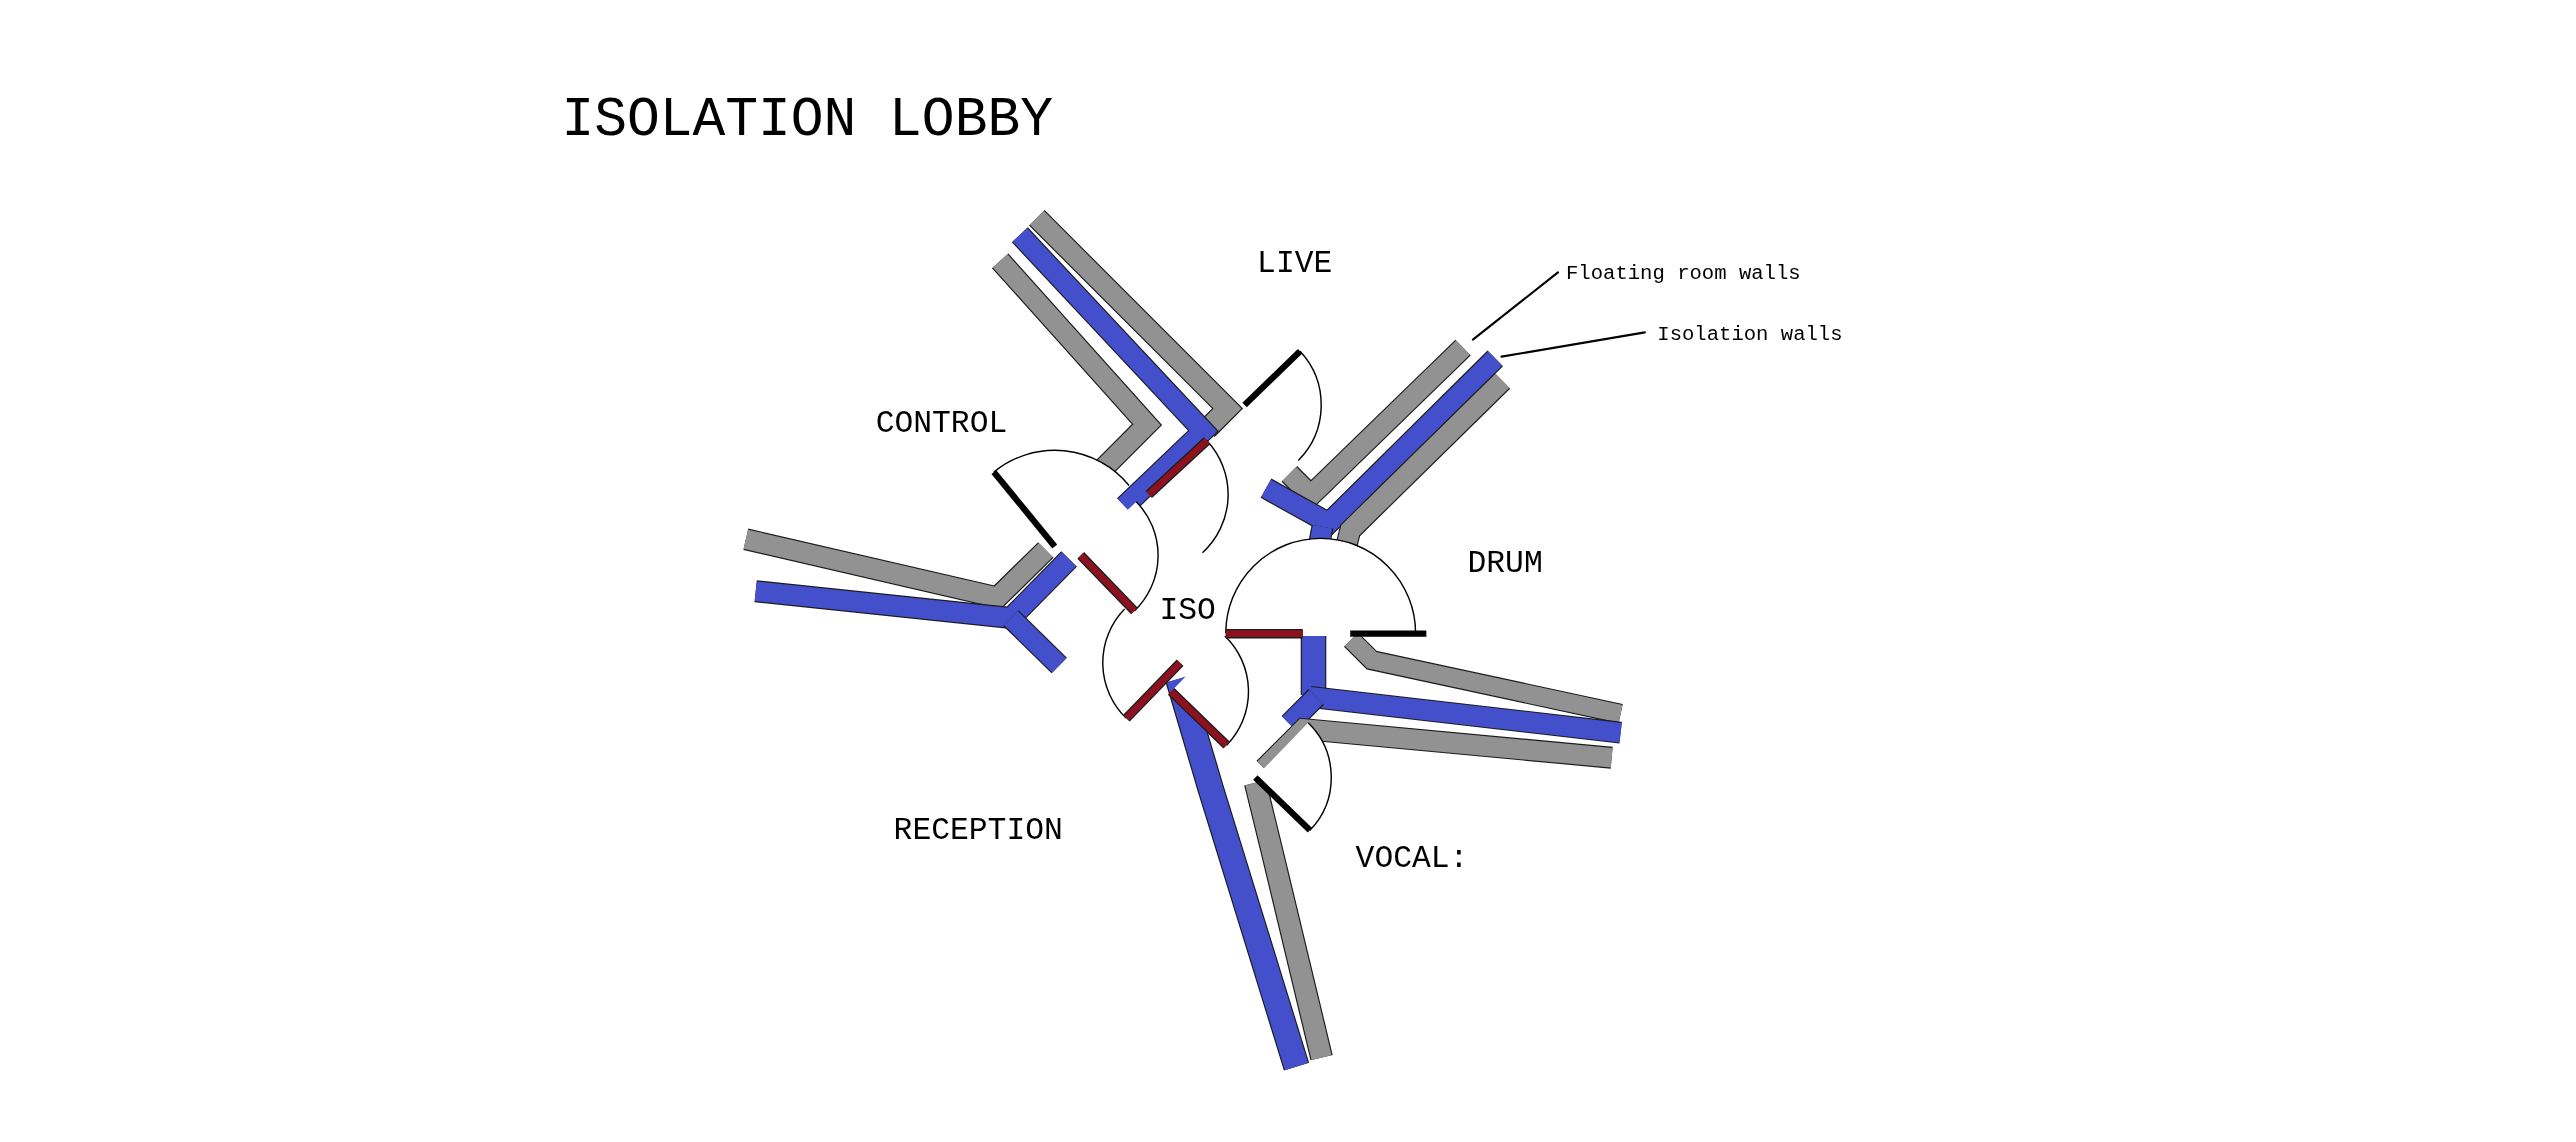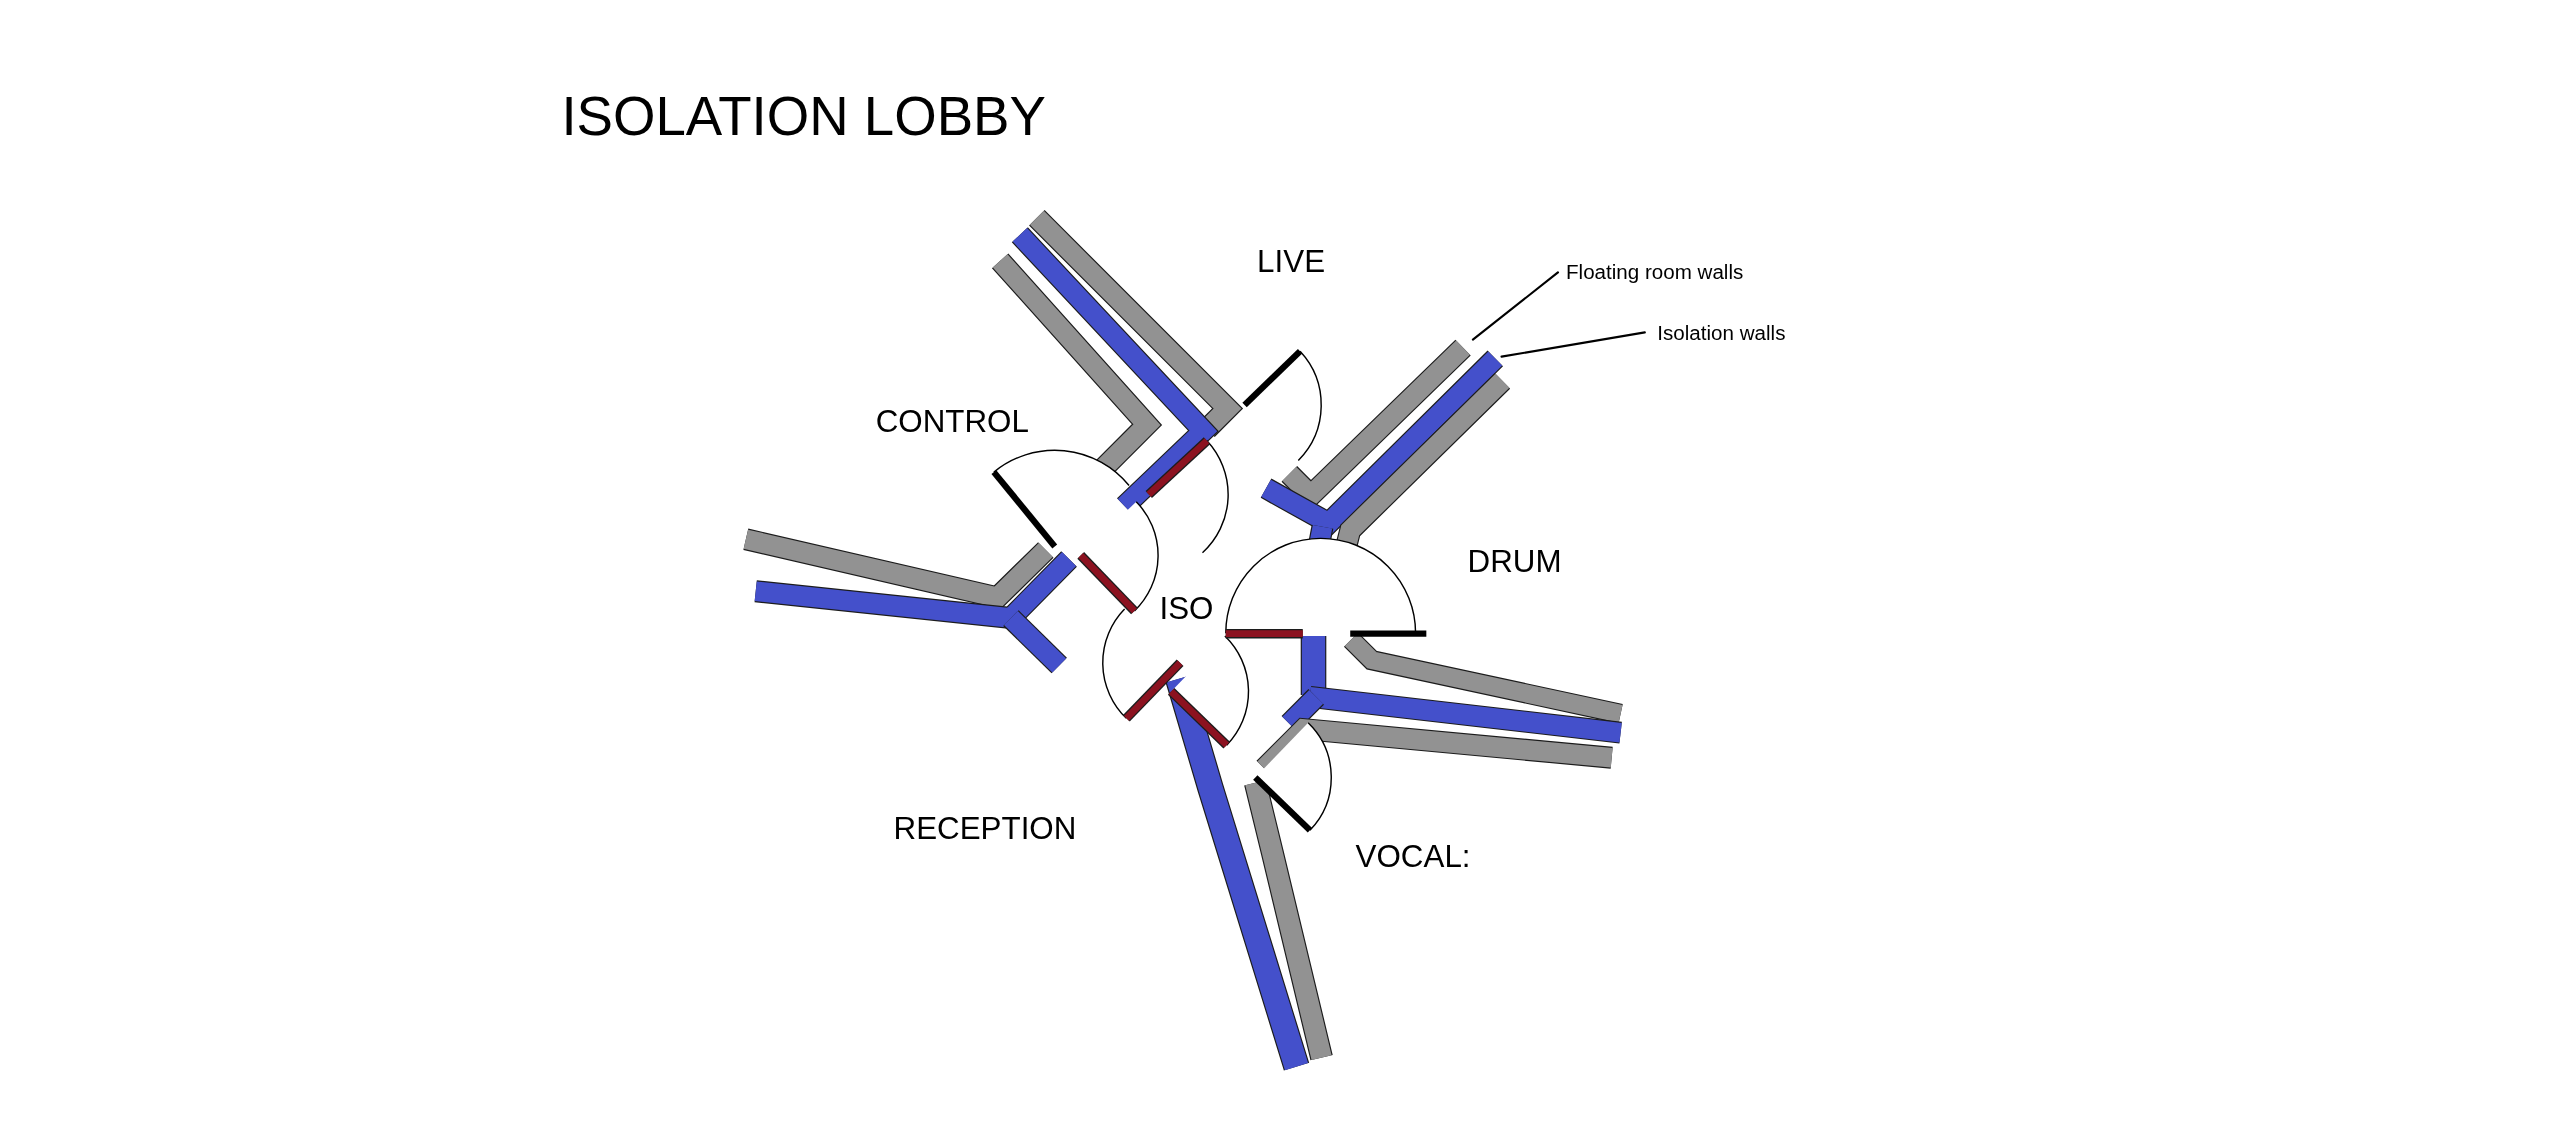--- a/index.html
+++ b/index.html
@@ -1,17 +1,17 @@
 <!DOCTYPE html>
 <html style="--floating_wall: #929292; --isolation_wall: #4450cb; --door_inner: #8c1220; --door_outer: #000000; --background: #ffffff;font-size:14.3px"><head>
 <meta charset="utf-8">
 <style>
   html,body{margin:0;padding:0;background:#ffffff;}
   #canvas{position:relative;width:2576px;height:1143px;background:#ffffff;overflow:hidden;
-          font-family:Liberation Sans, sans-serif;}
+          font-family:Liberation Mono, monospace;}
   svg{position:absolute;left:0;top:0;}
   
   .bar-outline{fill:none;stroke:#1c1c1c;stroke-linecap:butt;stroke-linejoin:miter;}
   .bar-gray{fill:none;stroke:var(--floating_wall,#929292);stroke-linecap:butt;stroke-linejoin:miter;}
   .bar-blue{fill:none;stroke:var(--isolation_wall,#4450cb);stroke-linecap:butt;stroke-linejoin:miter;}
   .lobe{fill:#ffffff;stroke:none;}
   .arc{fill:none;stroke:#000000;stroke-width:1.6;}
   .leaf-black{fill:none;stroke:var(--door_outer,#000000);stroke-width:7;stroke-linecap:butt;}
   .leaf-red-under{fill:none;stroke:#1c1c1c;stroke-width:10.5;stroke-linecap:butt;}
   .leaf-red{fill:none;stroke:var(--door_inner,#8c1220);stroke-width:7.5;stroke-linecap:butt;}

